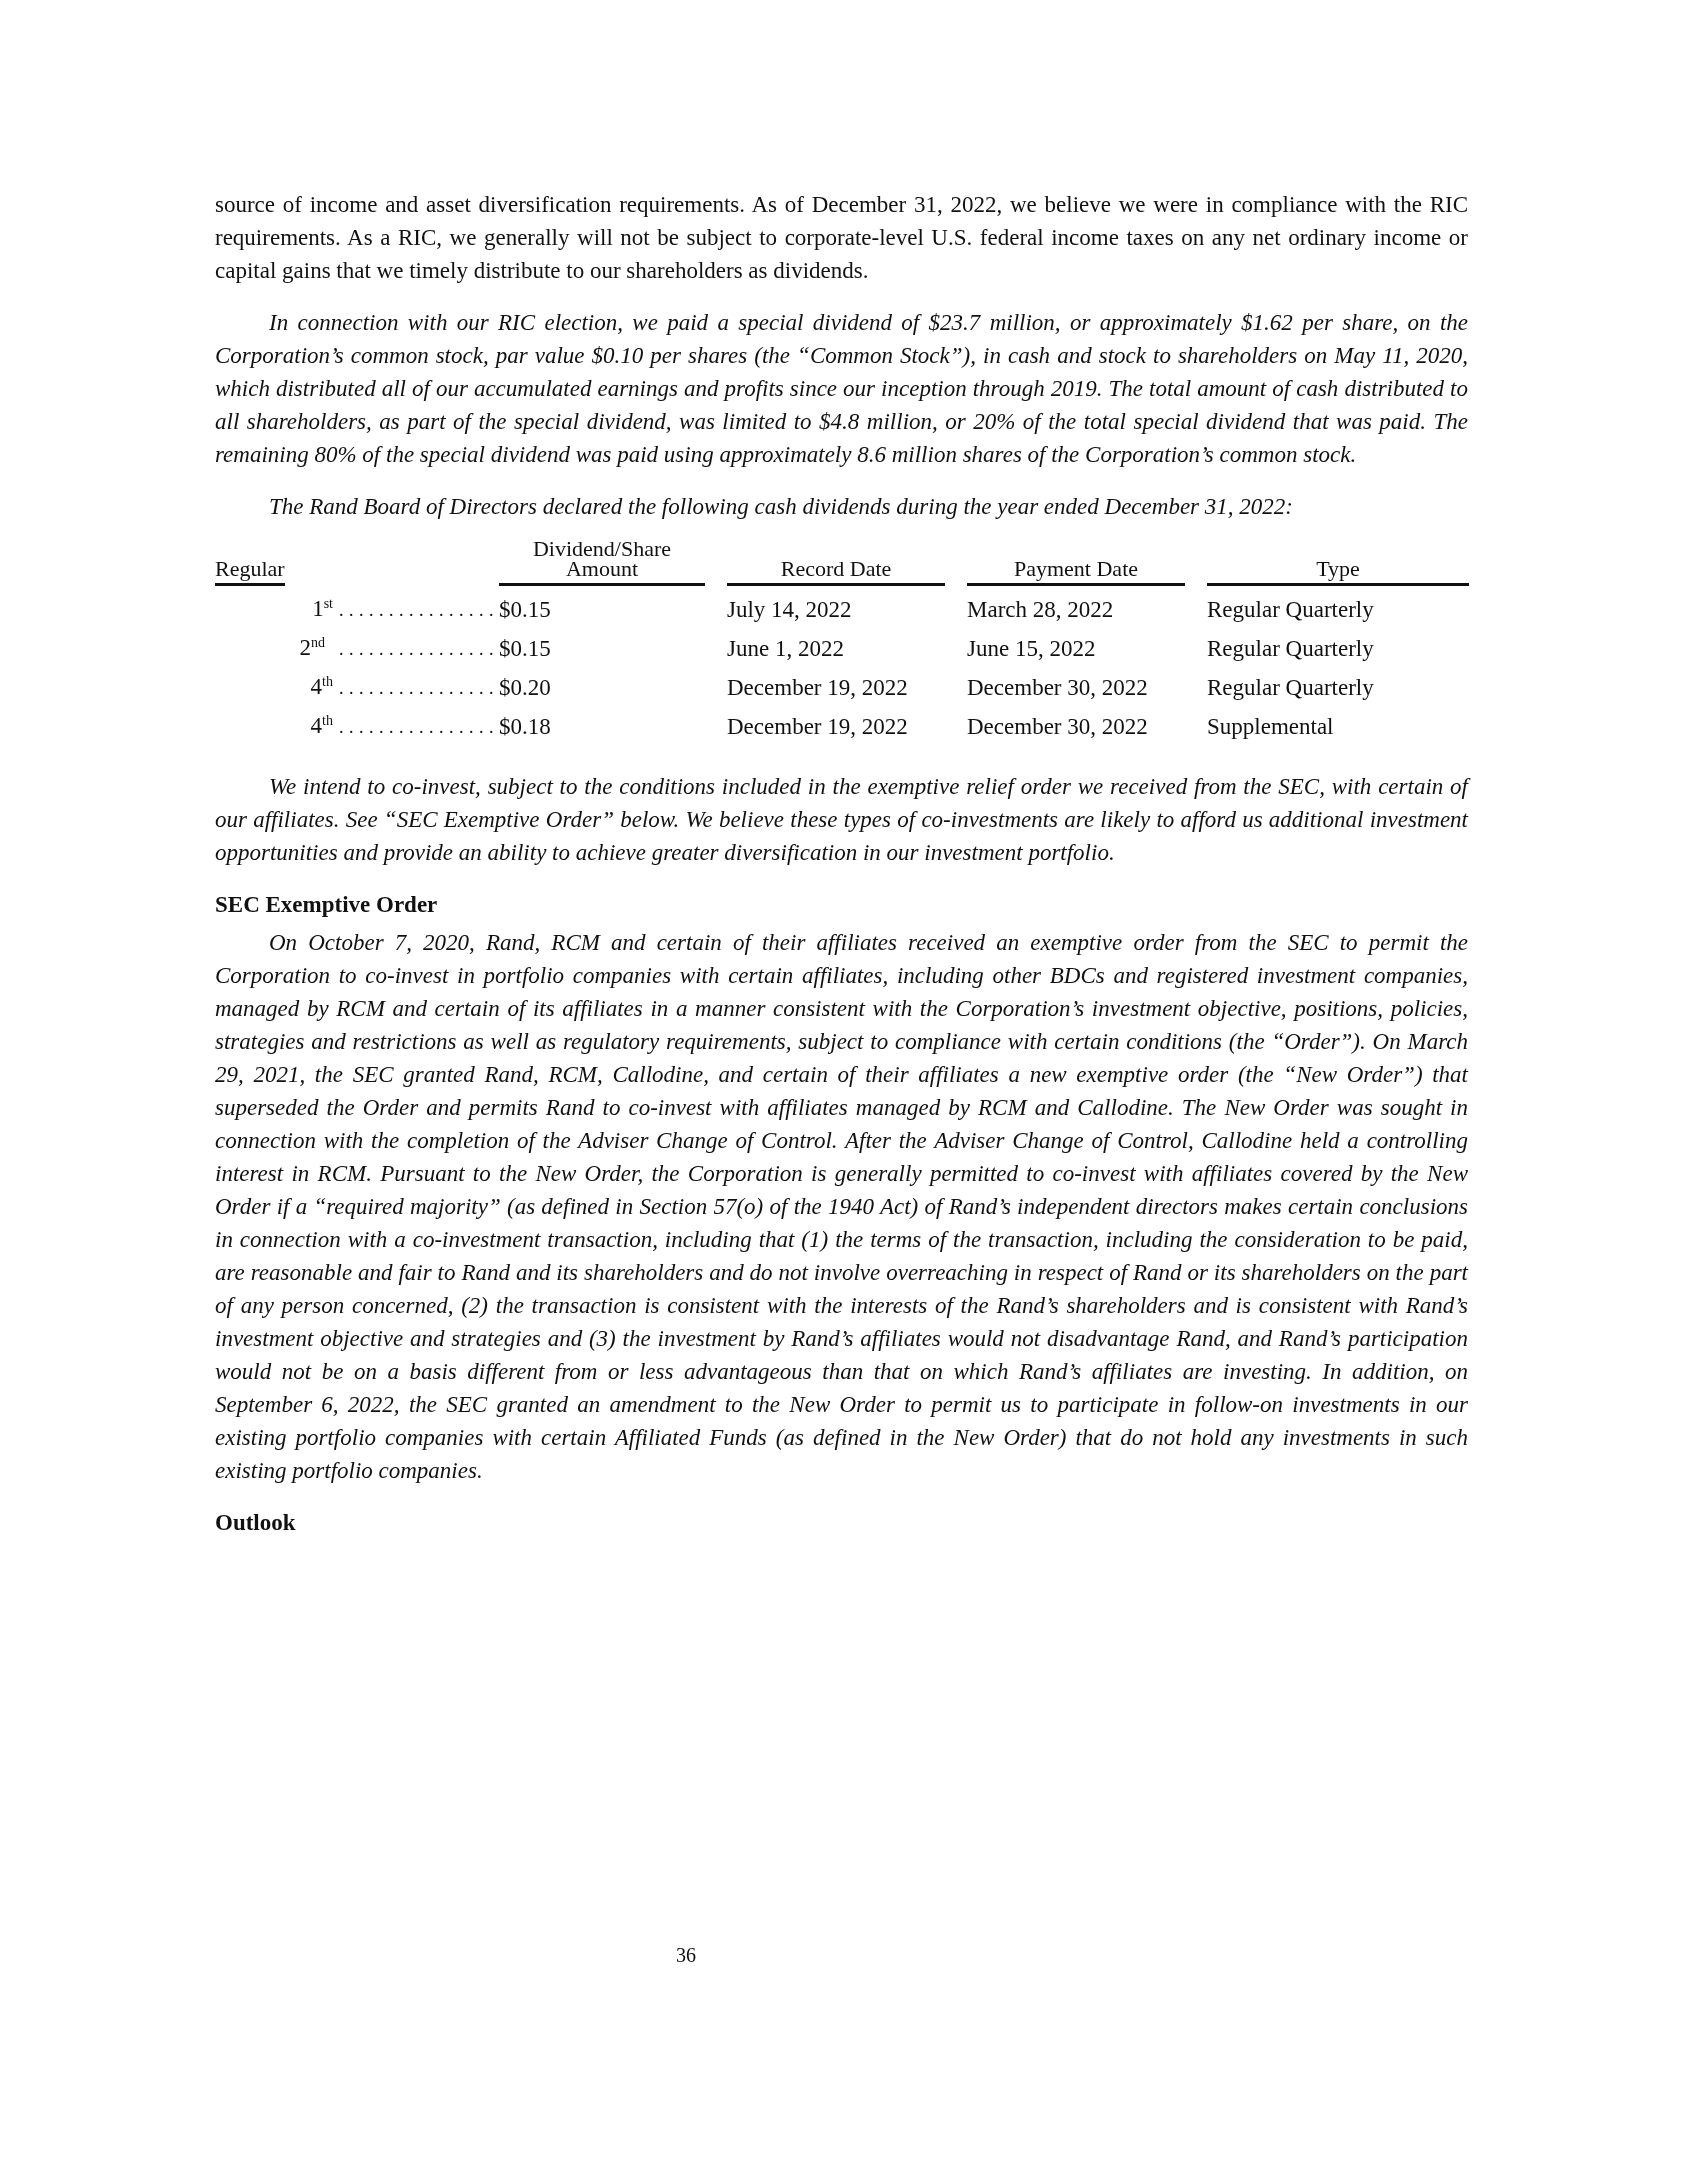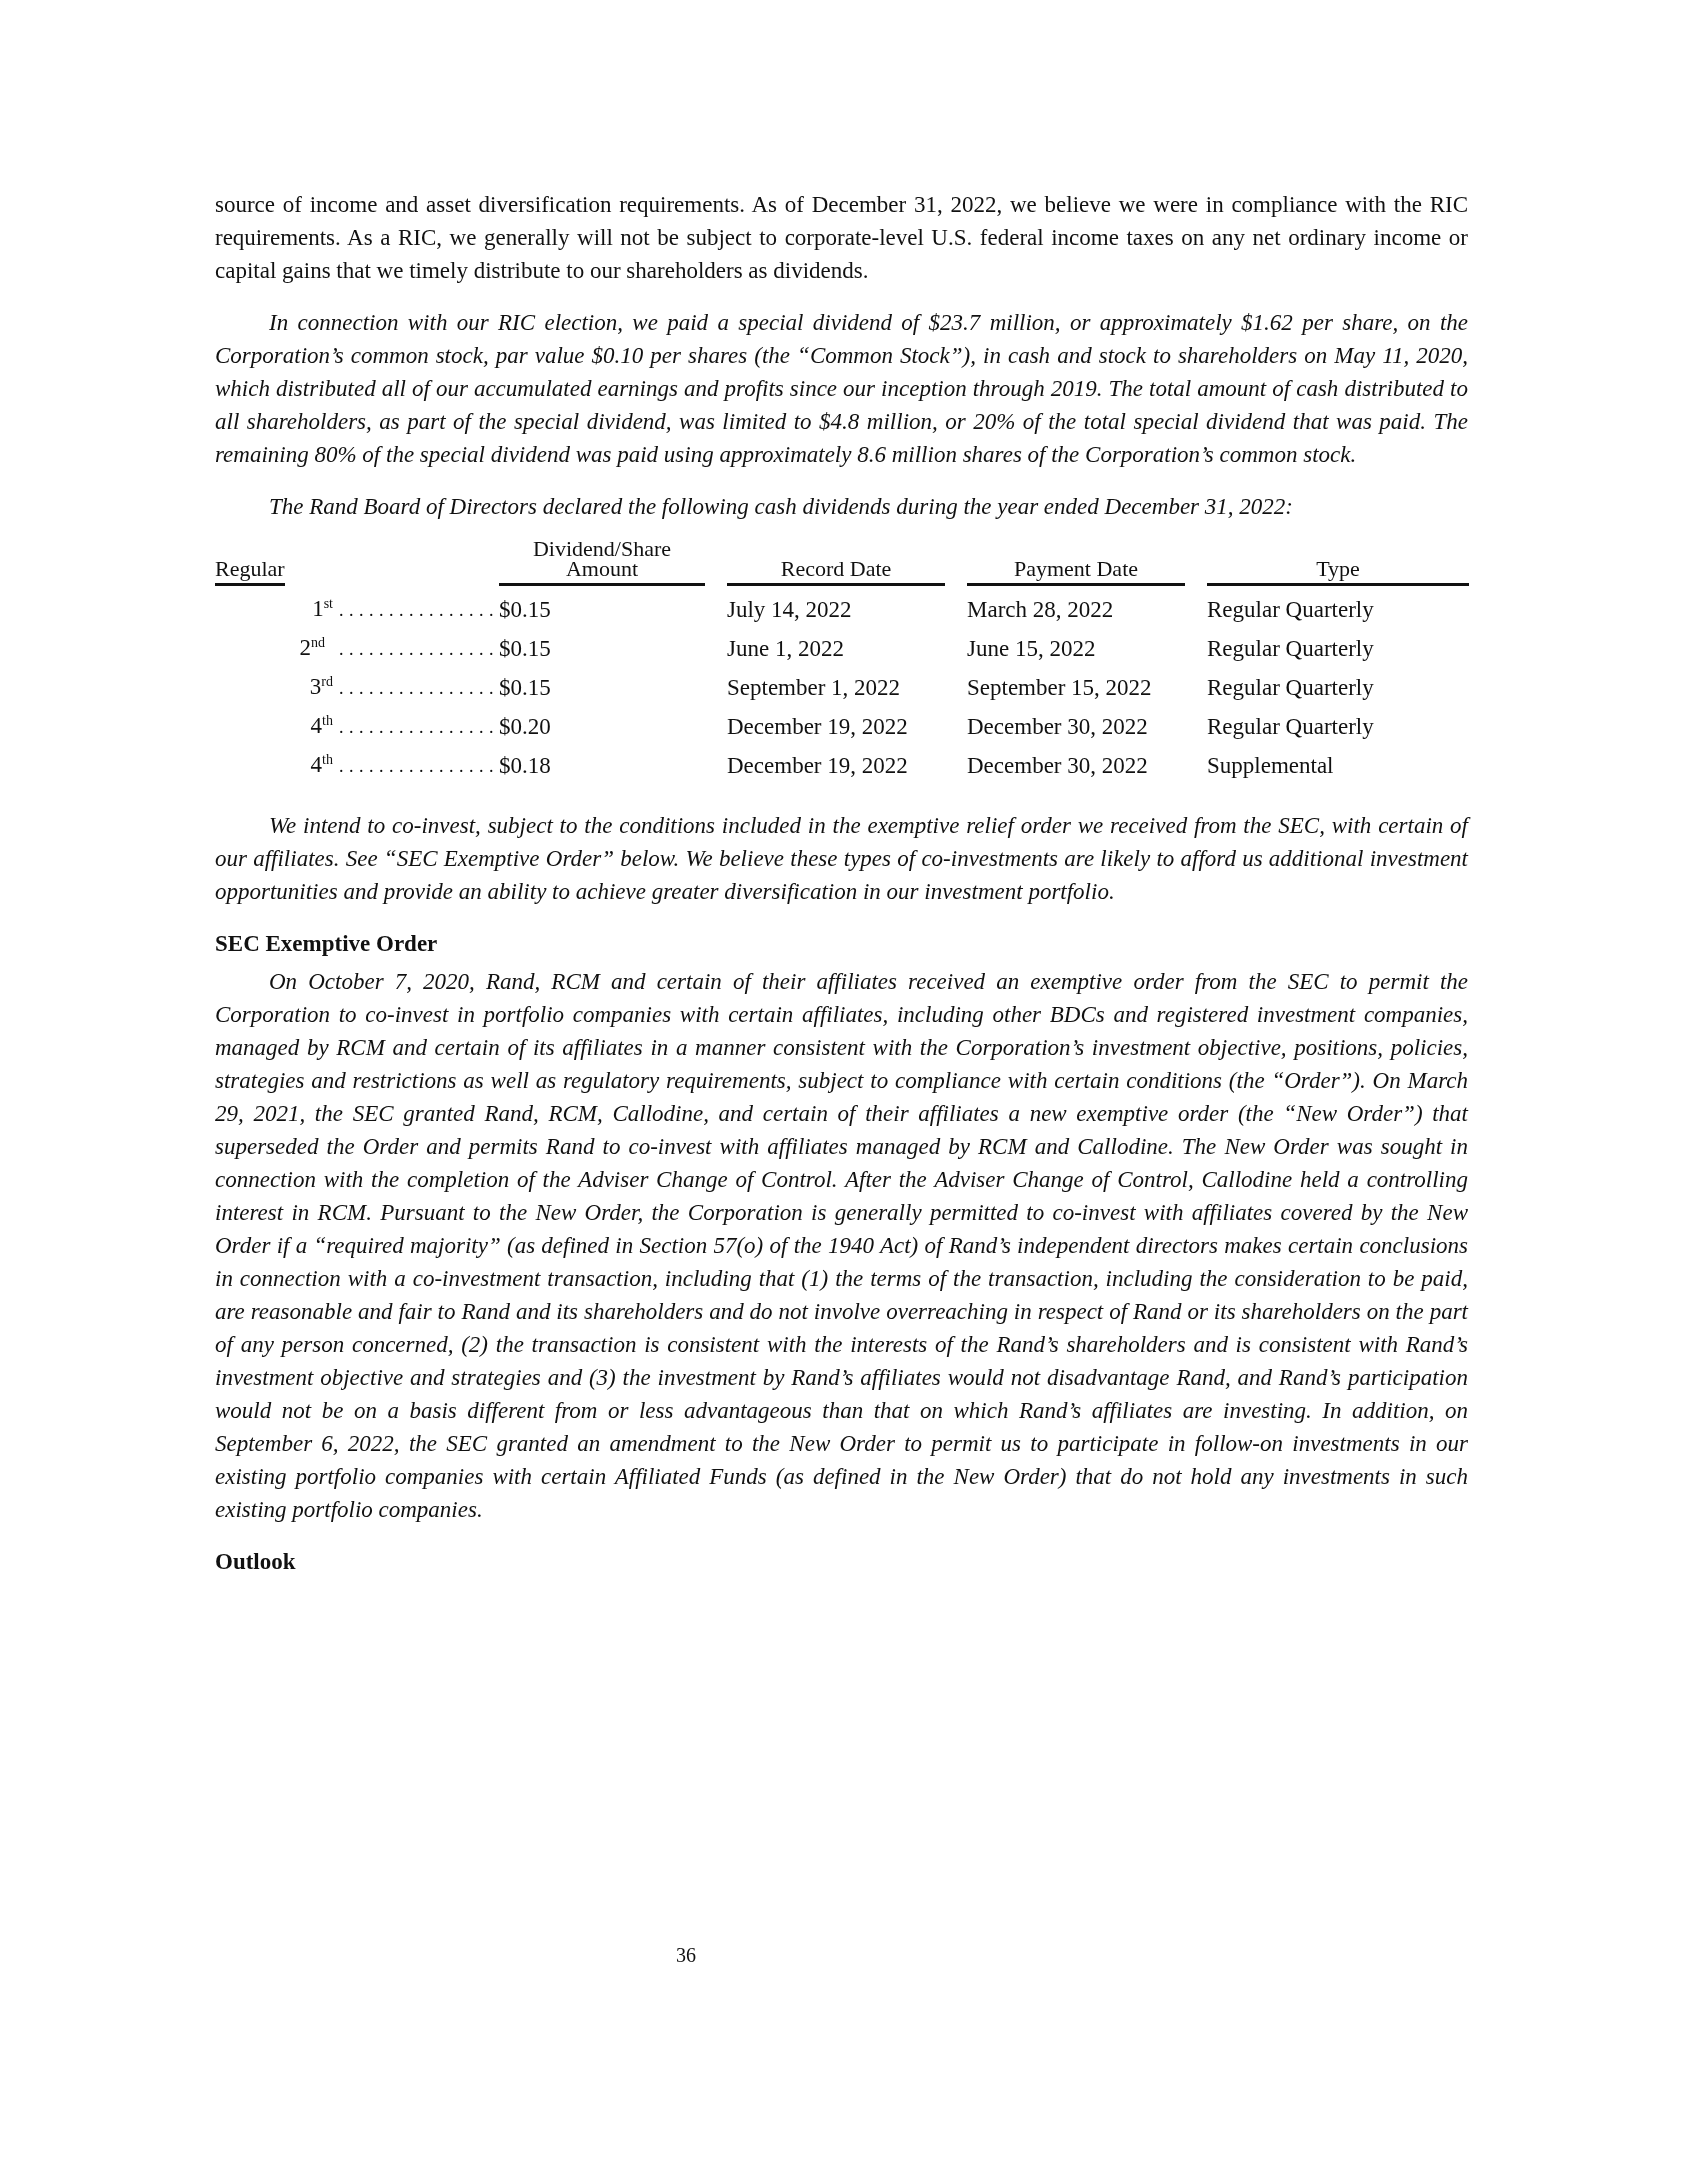--- a/index.html
+++ b/index.html
@@ -166,30 +166,20 @@
           <td class="quarter-cell"><span>2</span><sup>nd</sup><span class="leader" style="margin-left:14px">................</span></td>
           <td class="center">$0.15</td>
           <td class="gap"></td>
           <td class="center">June 1, 2022</td>
           <td class="gap"></td>
           <td class="center">June 15, 2022</td>
           <td class="gap"></td>
           <td class="center">Regular Quarterly</td>
         </tr>
         <tr>
-          <td class="quarter-cell"><span>3</span><sup>rd</sup><span class="leader">................</span></td>
-          <td class="center">$0.15</td>
-          <td class="gap"></td>
-          <td class="center">September 1, 2022</td>
-          <td class="gap"></td>
-          <td class="center">September 15, 2022</td>
-          <td class="gap"></td>
-          <td class="center">Regular Quarterly</td>
-        </tr>
-        <tr>
           <td class="quarter-cell"><span>4</span><sup>th</sup><span class="leader">................</span></td>
           <td class="center">$0.20</td>
           <td class="gap"></td>
           <td class="center">December 19, 2022</td>
           <td class="gap"></td>
           <td class="center">December 30, 2022</td>
           <td class="gap"></td>
           <td class="center">Regular Quarterly</td>
         </tr>
         <tr>

